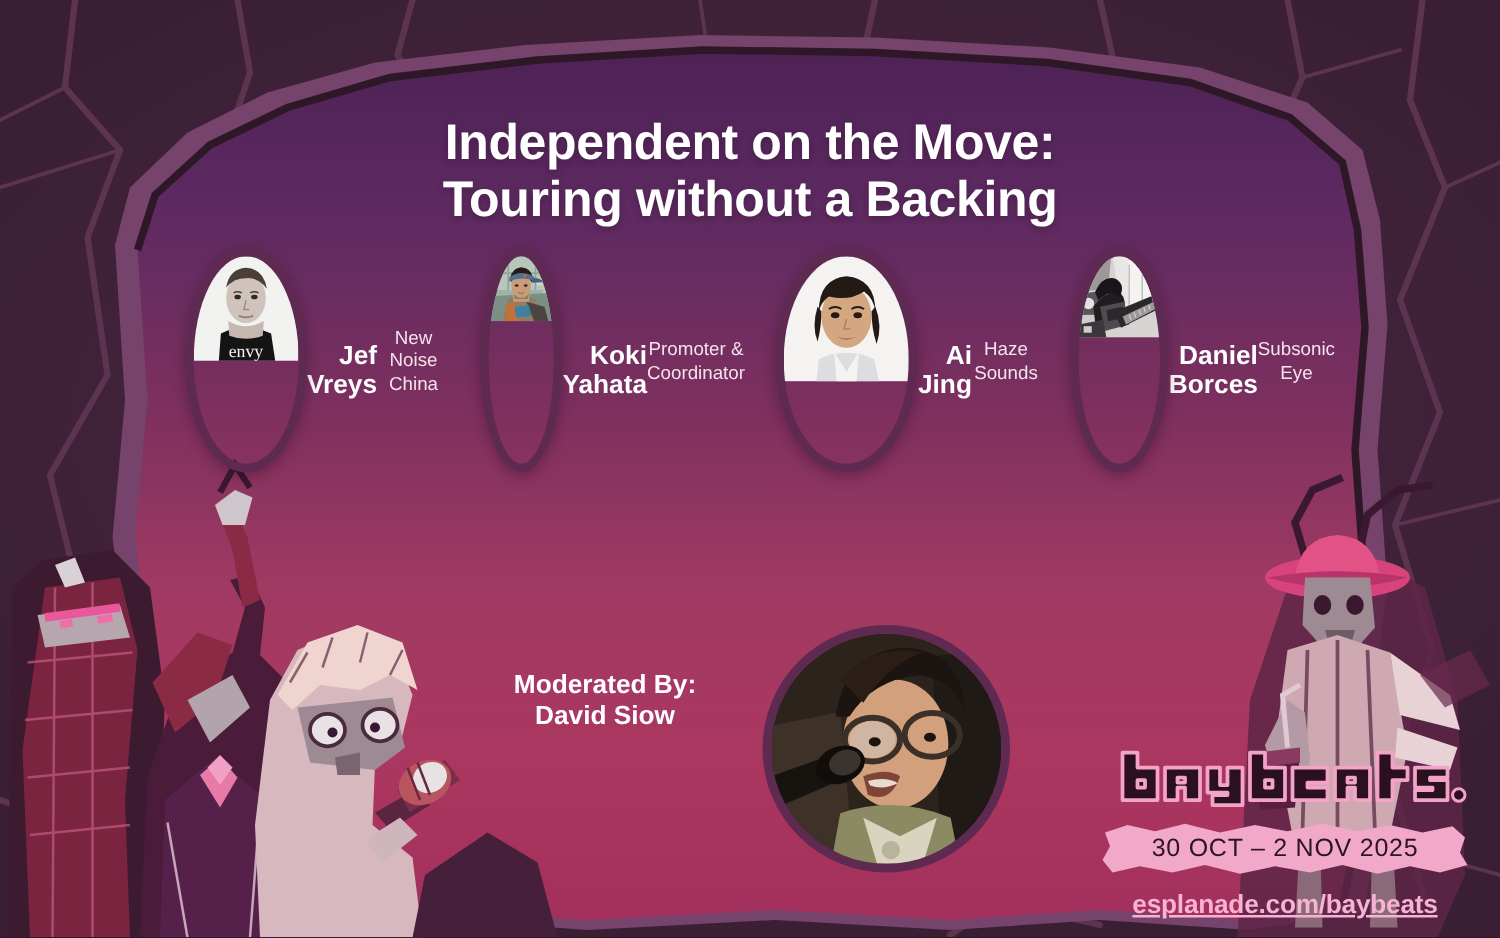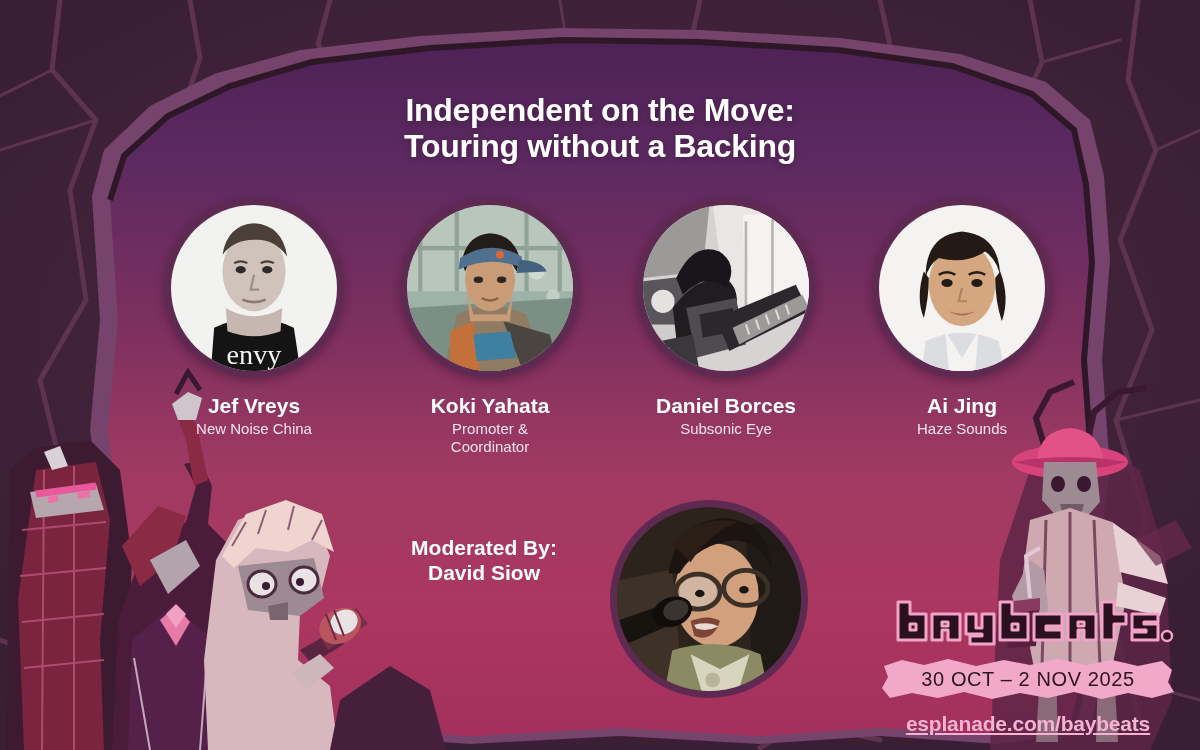--- a/index.html
+++ b/index.html
@@ -22,29 +22,29 @@
   .opening{position:absolute;inset:0;}
   .opening .inner-fill{fill:url(#interiorGrad);}
   .opening .inner-edge{fill:none;stroke:#2e1828;stroke-width:6;}
   .opening .inner-rim{fill:#75436b;}
 
   
   .content{position:absolute;inset:0;}
 
   .title{
     position:absolute;left:0;right:0;top:92px;text-align:center;
-    color:#ffffff;font-weight:bold;font-size:32px;line-height:1.14;
+    color:#ffffff;font-weight:bold;font-size:40px;line-height:1.14;
     letter-spacing:-.3px;text-shadow:0 2px 6px rgba(40,15,35,.35);
   }
   .title .l2{display:block;}
 
   
   .speakers{position:absolute;top:198px;left:148px;width:920px;
     display:flex;justify-content:space-between;align-items:flex-start;}
-  .sp{width:212px;display:flex;flex-direction:column;align-items:center;}
+  .sp{width:212px;display:flex;flex-direction:row;align-items:center;}
   .avatar{
     width:180px;height:180px;border-radius:50%;
     border:7px solid #5e2a52;overflow:hidden;position:relative;
     box-shadow:0 3px 10px rgba(40,10,30,.35);
   }
   .avatar .photo{position:absolute;inset:0;}
   .sp-name{margin-top:16px;color:#fff;font-weight:bold;font-size:21px;line-height:1.1;text-align:right;}
   .sp-role{margin-top:3px;color:#f4e2ec;font-size:15px;line-height:1.22;text-align:center;font-weight:400;}
 
   
@@ -284,20 +284,42 @@
             <circle cx="56" cy="30" r="2.4" fill="#d8663a"></circle>
             <ellipse cx="43" cy="45" rx="2.8" ry="2" fill="#2e2420"></ellipse>
             <ellipse cx="57" cy="45" rx="2.8" ry="2" fill="#2e2420"></ellipse>
             <path d="M45,56 Q50,59 55,56" stroke="#8a6248" stroke-width="1.4" fill="none"></path>
             <path d="M40,78 L62,76 L66,92 L42,94 Z" fill="#3f7fa0"></path>
           </svg>
         </div>
         <div class="sp-name">Koki Yahata</div>
         <div class="sp-role" style="white-space:pre-line">Promoter &amp;
 Coordinator</div>
+      </div>
+
+      <div class="sp">
+        <div class="avatar">
+          <svg class="photo" viewBox="0 0 100 100" preserveAspectRatio="xMidYMid slice">
+            <rect width="100" height="100" fill="#f4f3f1"></rect>
+            <path d="M26,100 L28,82 Q50,72 72,82 L76,100 Z" fill="#dcdde0"></path>
+            <path d="M40,76 L50,92 L60,76 L58,100 L42,100 Z" fill="#f4f3f1"></path>
+            <ellipse cx="50" cy="48" rx="20" ry="25" fill="#d4a781"></ellipse>
+            <path d="M28,44 Q28,18 50,16 Q73,18 73,44 Q72,34 64,28 Q52,36 36,32 Q30,36 28,44 Z" fill="#231a16"></path>
+            <path d="M27,40 Q22,56 27,68 Q30,56 30,44 Z" fill="#231a16"></path>
+            <path d="M73,40 Q79,56 74,70 Q70,58 70,44 Z" fill="#231a16"></path>
+            <ellipse cx="41" cy="47" rx="3.4" ry="2.4" fill="#221a16"></ellipse>
+            <ellipse cx="59" cy="47" rx="3.4" ry="2.4" fill="#221a16"></ellipse>
+            <path d="M36,42 Q41,39 46,42" stroke="#231a16" stroke-width="1.5" fill="none"></path>
+            <path d="M54,42 Q59,39 64,42" stroke="#231a16" stroke-width="1.5" fill="none"></path>
+            <path d="M50,50 L48,58 L53,58" stroke="#b08460" stroke-width="1.3" fill="none"></path>
+            <path d="M42,64 Q50,69 58,64 Q50,67 42,64 Z" fill="#a86858"></path>
+          </svg>
+        </div>
+        <div class="sp-name">Ai Jing</div>
+        <div class="sp-role">Haze Sounds</div>
       </div>
 
       <div class="sp">
         <div class="avatar">
           <svg class="photo" viewBox="0 0 100 100" preserveAspectRatio="xMidYMid slice">
             <rect width="100" height="100" fill="#d6d4d2"></rect>
             <path d="M42,0 L100,0 L100,64 L52,72 Z" fill="#e8e7e5"></path>
             <path d="M60,6 L100,4 L100,58 L62,64 Z" fill="#f4f3f1"></path>
             <g stroke="#b8b6b4" stroke-width="1.6" fill="none">
               <path d="M62,10 L62,62"></path>
@@ -321,42 +343,20 @@
                 <path d="M86,60 L88,66"></path>
             </g>
             <path d="M0,84 L30,78 L34,100 L0,100 Z" fill="#3a383c"></path>
             <rect x="6" y="86" width="10" height="8" fill="#d0cecc"></rect>
           </svg>
         </div>
         <div class="sp-name">Daniel Borces</div>
         <div class="sp-role">Subsonic Eye</div>
       </div>
 
-      <div class="sp">
-        <div class="avatar">
-          <svg class="photo" viewBox="0 0 100 100" preserveAspectRatio="xMidYMid slice">
-            <rect width="100" height="100" fill="#f4f3f1"></rect>
-            <path d="M26,100 L28,82 Q50,72 72,82 L76,100 Z" fill="#dcdde0"></path>
-            <path d="M40,76 L50,92 L60,76 L58,100 L42,100 Z" fill="#f4f3f1"></path>
-            <ellipse cx="50" cy="48" rx="20" ry="25" fill="#d4a781"></ellipse>
-            <path d="M28,44 Q28,18 50,16 Q73,18 73,44 Q72,34 64,28 Q52,36 36,32 Q30,36 28,44 Z" fill="#231a16"></path>
-            <path d="M27,40 Q22,56 27,68 Q30,56 30,44 Z" fill="#231a16"></path>
-            <path d="M73,40 Q79,56 74,70 Q70,58 70,44 Z" fill="#231a16"></path>
-            <ellipse cx="41" cy="47" rx="3.4" ry="2.4" fill="#221a16"></ellipse>
-            <ellipse cx="59" cy="47" rx="3.4" ry="2.4" fill="#221a16"></ellipse>
-            <path d="M36,42 Q41,39 46,42" stroke="#231a16" stroke-width="1.5" fill="none"></path>
-            <path d="M54,42 Q59,39 64,42" stroke="#231a16" stroke-width="1.5" fill="none"></path>
-            <path d="M50,50 L48,58 L53,58" stroke="#b08460" stroke-width="1.3" fill="none"></path>
-            <path d="M42,64 Q50,69 58,64 Q50,67 42,64 Z" fill="#a86858"></path>
-          </svg>
-        </div>
-        <div class="sp-name">Ai Jing</div>
-        <div class="sp-role">Haze Sounds</div>
-      </div>
-
     </div>
 
     <div class="moderator">
       <div class="mod-text">
         <div class="mod-lead">
           <span>Moderated By:</span><br>
           <span>David Siow</span>
         </div>
       </div>
       <div class="mod-avatar-wrap">

